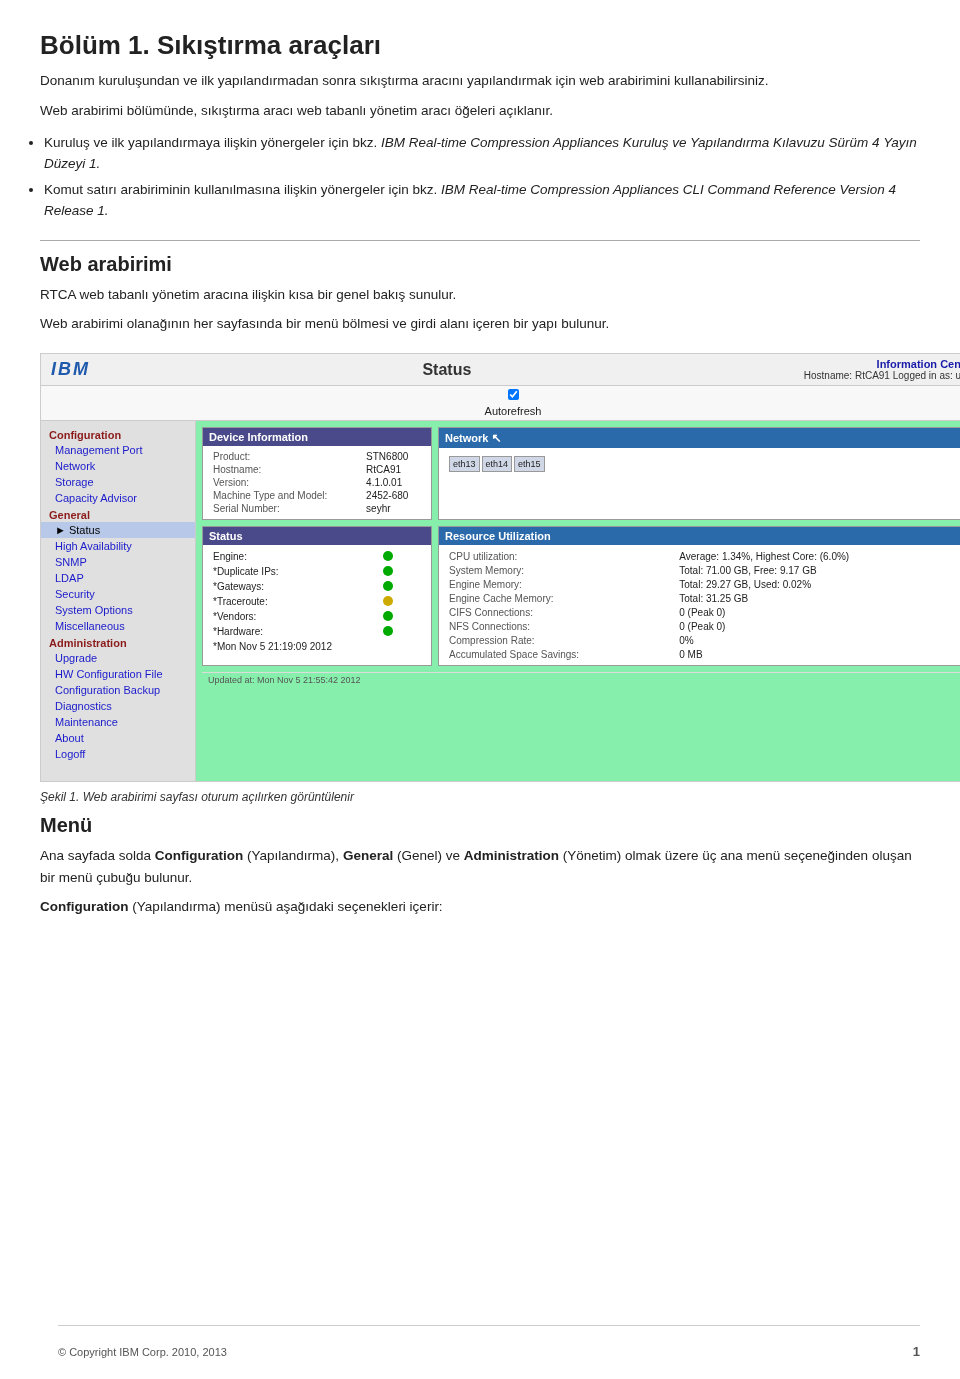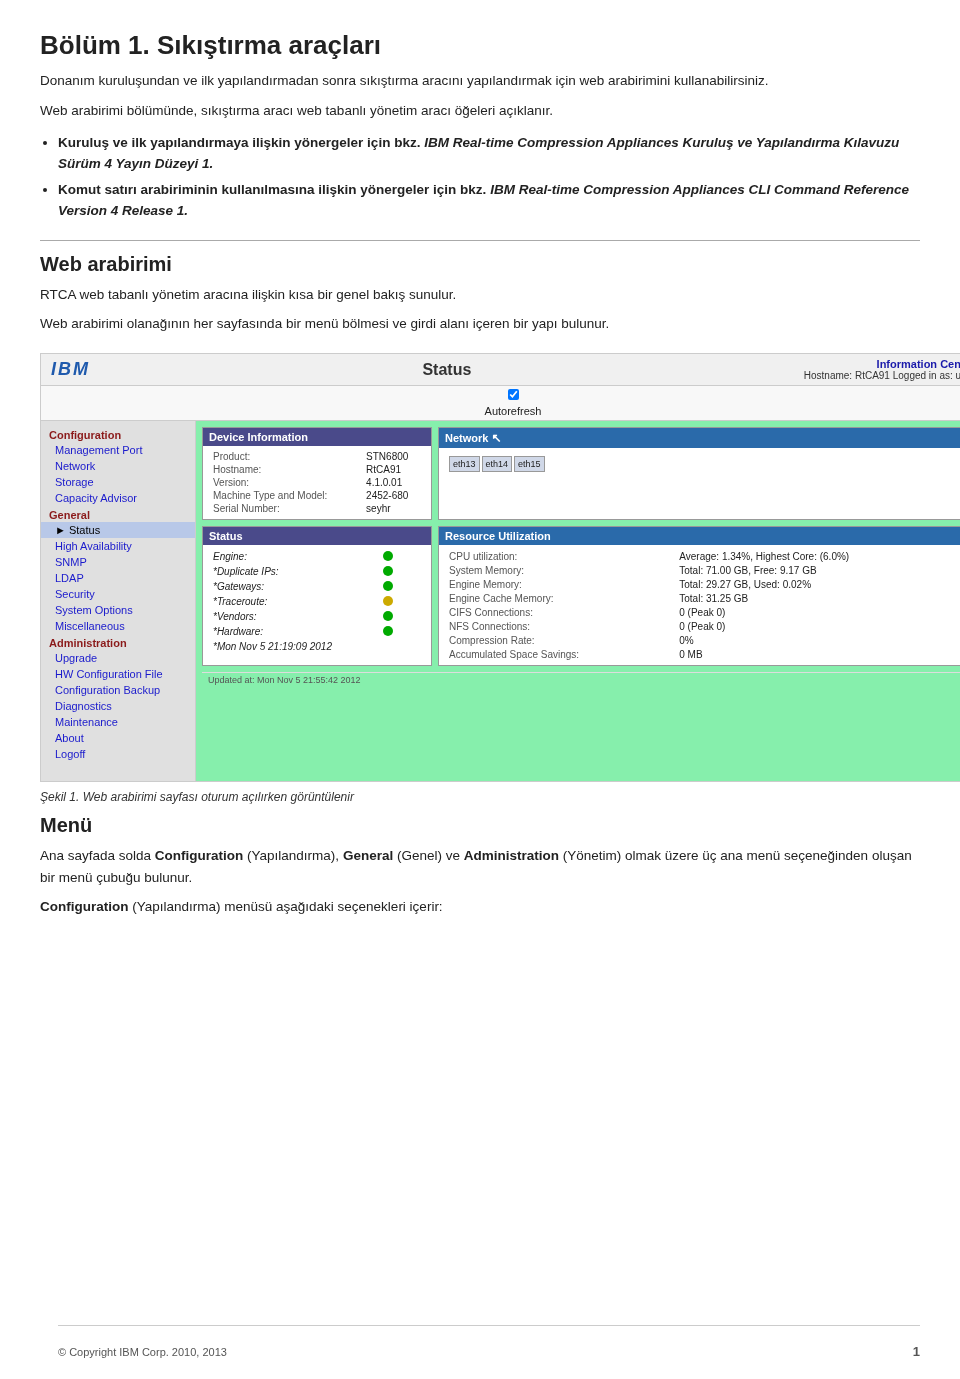--- a/index.html
+++ b/index.html
@@ -17,23 +17,22 @@
       font-weight: bold;
       color: #222;
       margin-bottom: 10px;
     }
     .intro-text {
       font-size: 13.5px;
       margin-bottom: 10px;
       line-height: 1.5;
     }
     .bullet-list {
-      margin-left: 18px;
+      margin-left: 4px;
       margin-bottom: 8px;
-      font-weight: bold;
     }
     .bullet-list li {
       font-size: 13.5px;
       line-height: 1.6;
       list-style: disc;
       margin-bottom: 4px;
     }
     .italic-ref {
       font-style: italic;
     }
@@ -223,21 +222,20 @@
     .status-panel {
       width: 230px;
     }
     .status-table {
       width: 100%;
       font-size: 10px;
       border-collapse: collapse;
     }
     .status-table td {
       padding: 1.5px 4px;
-      font-style: italic;
     }
     .status-dot {
       display: inline-block;
       width: 10px;
       height: 10px;
       border-radius: 50%;
       margin-left: 4px;
     }
     .dot-green { background: #00aa00; }
     .dot-yellow { background: #ccaa00; }

